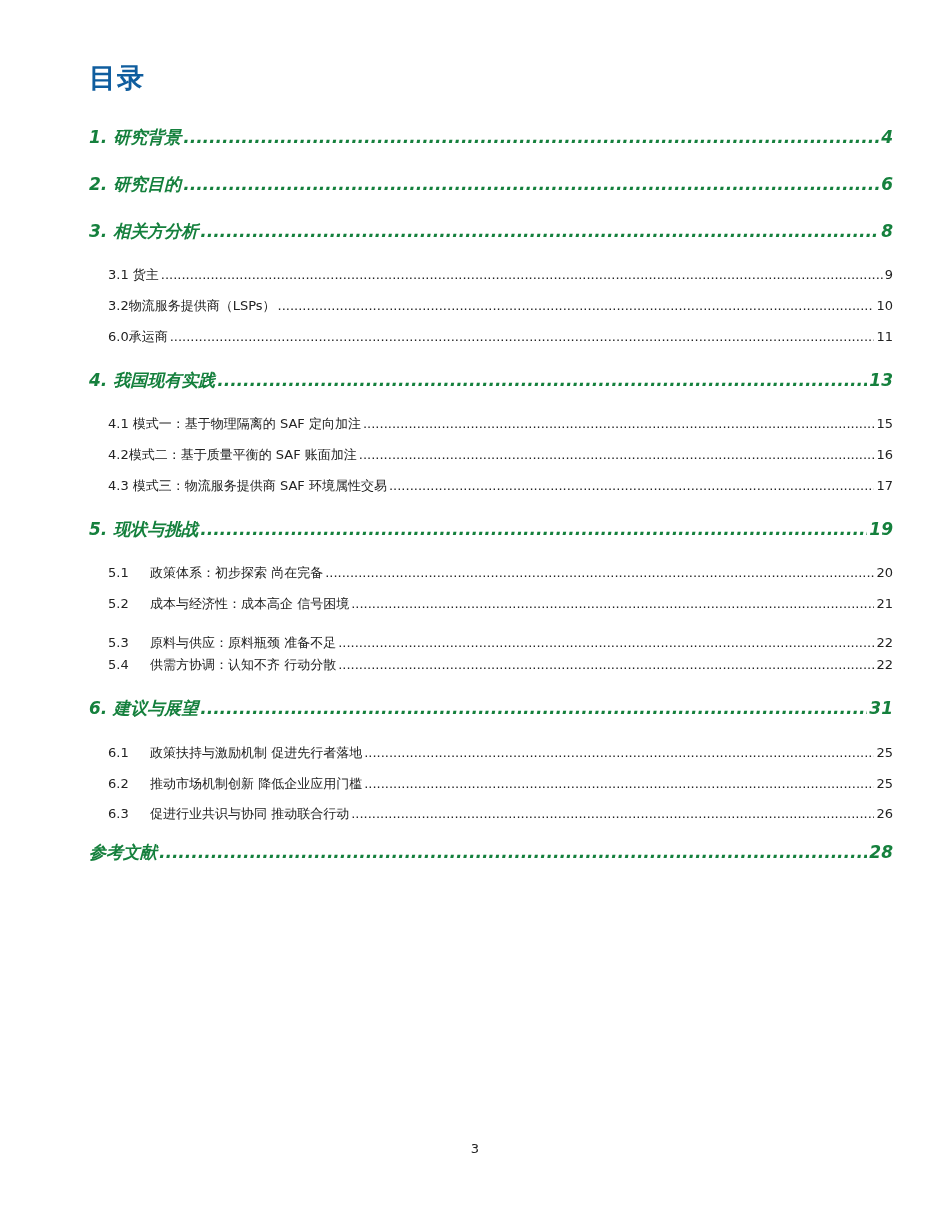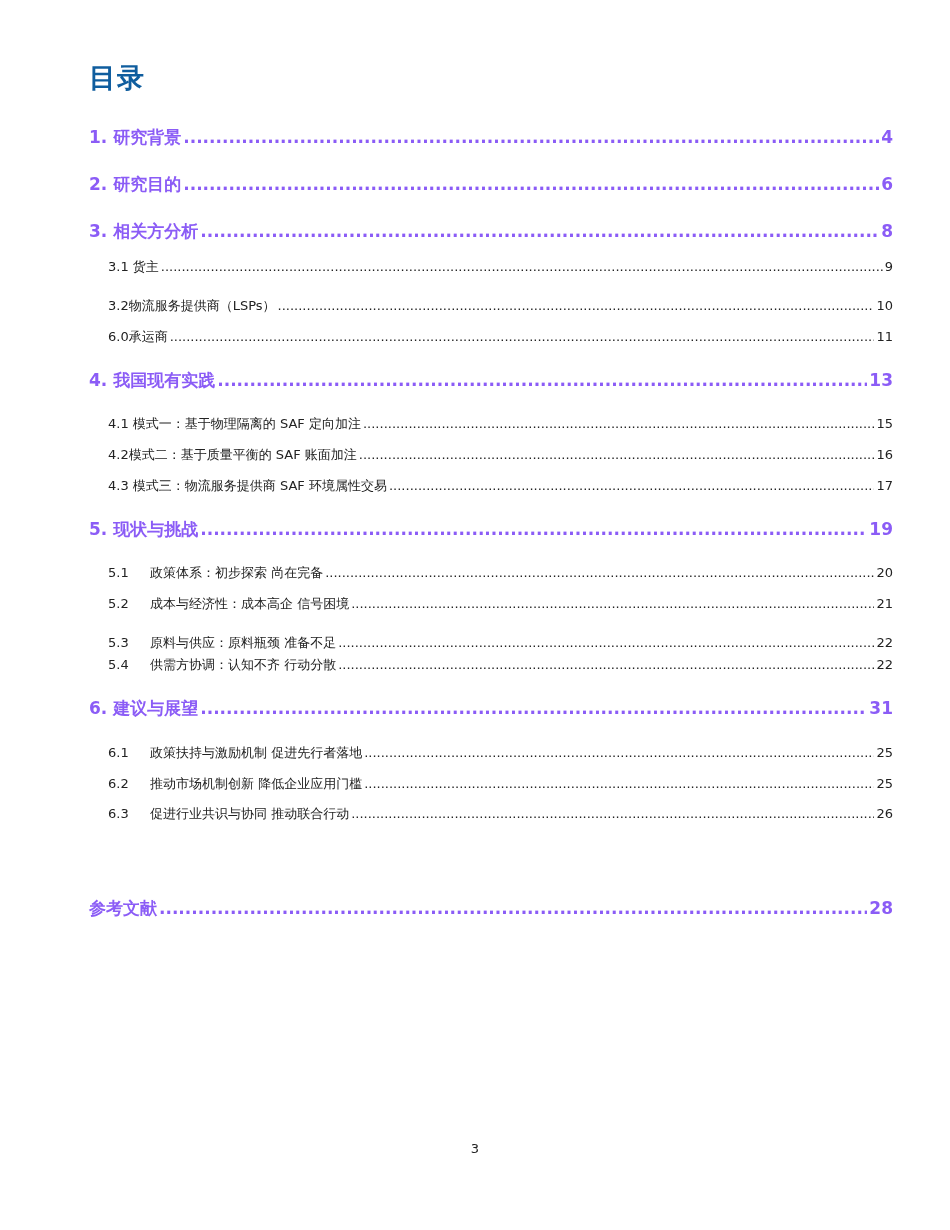--- a/index.html
+++ b/index.html
@@ -9,21 +9,21 @@
   .toc-title { position: absolute; left: 89px; top: 60px; font-size: 27px; font-weight: bold;
                color: #0f5d9e; margin: 0; letter-spacing: 1px; }
   .toc-entry { position: absolute; left: 89px; width: 804px; display: flex; align-items: baseline; white-space: nowrap; }
   .toc-entry .label { flex: 0 0 auto; }
   .toc-entry .leader { flex: 1 1 auto; overflow: hidden; margin: 0 2px; }
   .toc-entry .leader::before {
     content: "........................................................................................................................................................................................................................................................................................................";
     letter-spacing: 0px;
   }
   .toc-entry .page-num { flex: 0 0 auto; }
-  .lvl1 { font-size: 17px; font-weight: bold; color: #8b5cf6; height: 24px; }
+  .lvl1 { font-size: 17px; font-weight: bold; color: #15803d; height: 24px; font-style: italic; }
   .lvl1 .leader::before { font-weight: bold; }
   .lvl2 { font-size: 13px; color: #222222; height: 18px; left: 108px; width: 785px; }
   .lvl2 .num { display: inline-block; }
   .lvl2.wide .num { width: 42px; }
   .footer-page { position: absolute; left: 0; width: 950px; top: 1141px; text-align: center;
                  font-size: 13px; color: #222; }
 </style>
 </head>
 <body>
 
@@ -41,21 +41,21 @@
     <span class="leader"></span>
     <span class="page-num">6</span>
   </div>
 
   <div class="toc-entry lvl1" style="top:220px">
     <span class="label"><span>3.</span> <span>相关方分析</span></span>
     <span class="leader"></span>
     <span class="page-num">8</span>
   </div>
 
-  <div class="toc-entry lvl2" style="top:258px">
+  <div class="toc-entry lvl2" style="top:266px">
     <span class="label"><span class="num">3.1</span> <span>货主</span></span>
     <span class="leader"></span>
     <span class="page-num">9</span>
   </div>
 
   <div class="toc-entry lvl2" style="top:297px">
     <span class="label"><span class="num">3.2</span><span>物流服务提供商（LSPs）</span></span>
     <span class="leader"></span>
     <span class="page-num">10</span>
   </div>
@@ -137,20 +137,20 @@
     <span class="leader"></span>
     <span class="page-num">25</span>
   </div>
 
   <div class="toc-entry lvl2 wide" style="top:805px">
     <span class="label"><span class="num">6.3</span><span>促进行业共识与协同 推动联合行动</span></span>
     <span class="leader"></span>
     <span class="page-num">26</span>
   </div>
 
-  <div class="toc-entry lvl1" style="top:897px">
+  <div class="toc-entry lvl1" style="top:841px">
     <span class="label"><span>参考文献</span></span>
     <span class="leader"></span>
     <span class="page-num">28</span>
   </div>
 
   <div class="footer-page">3</div>
 </div>
 
 </body></html>

